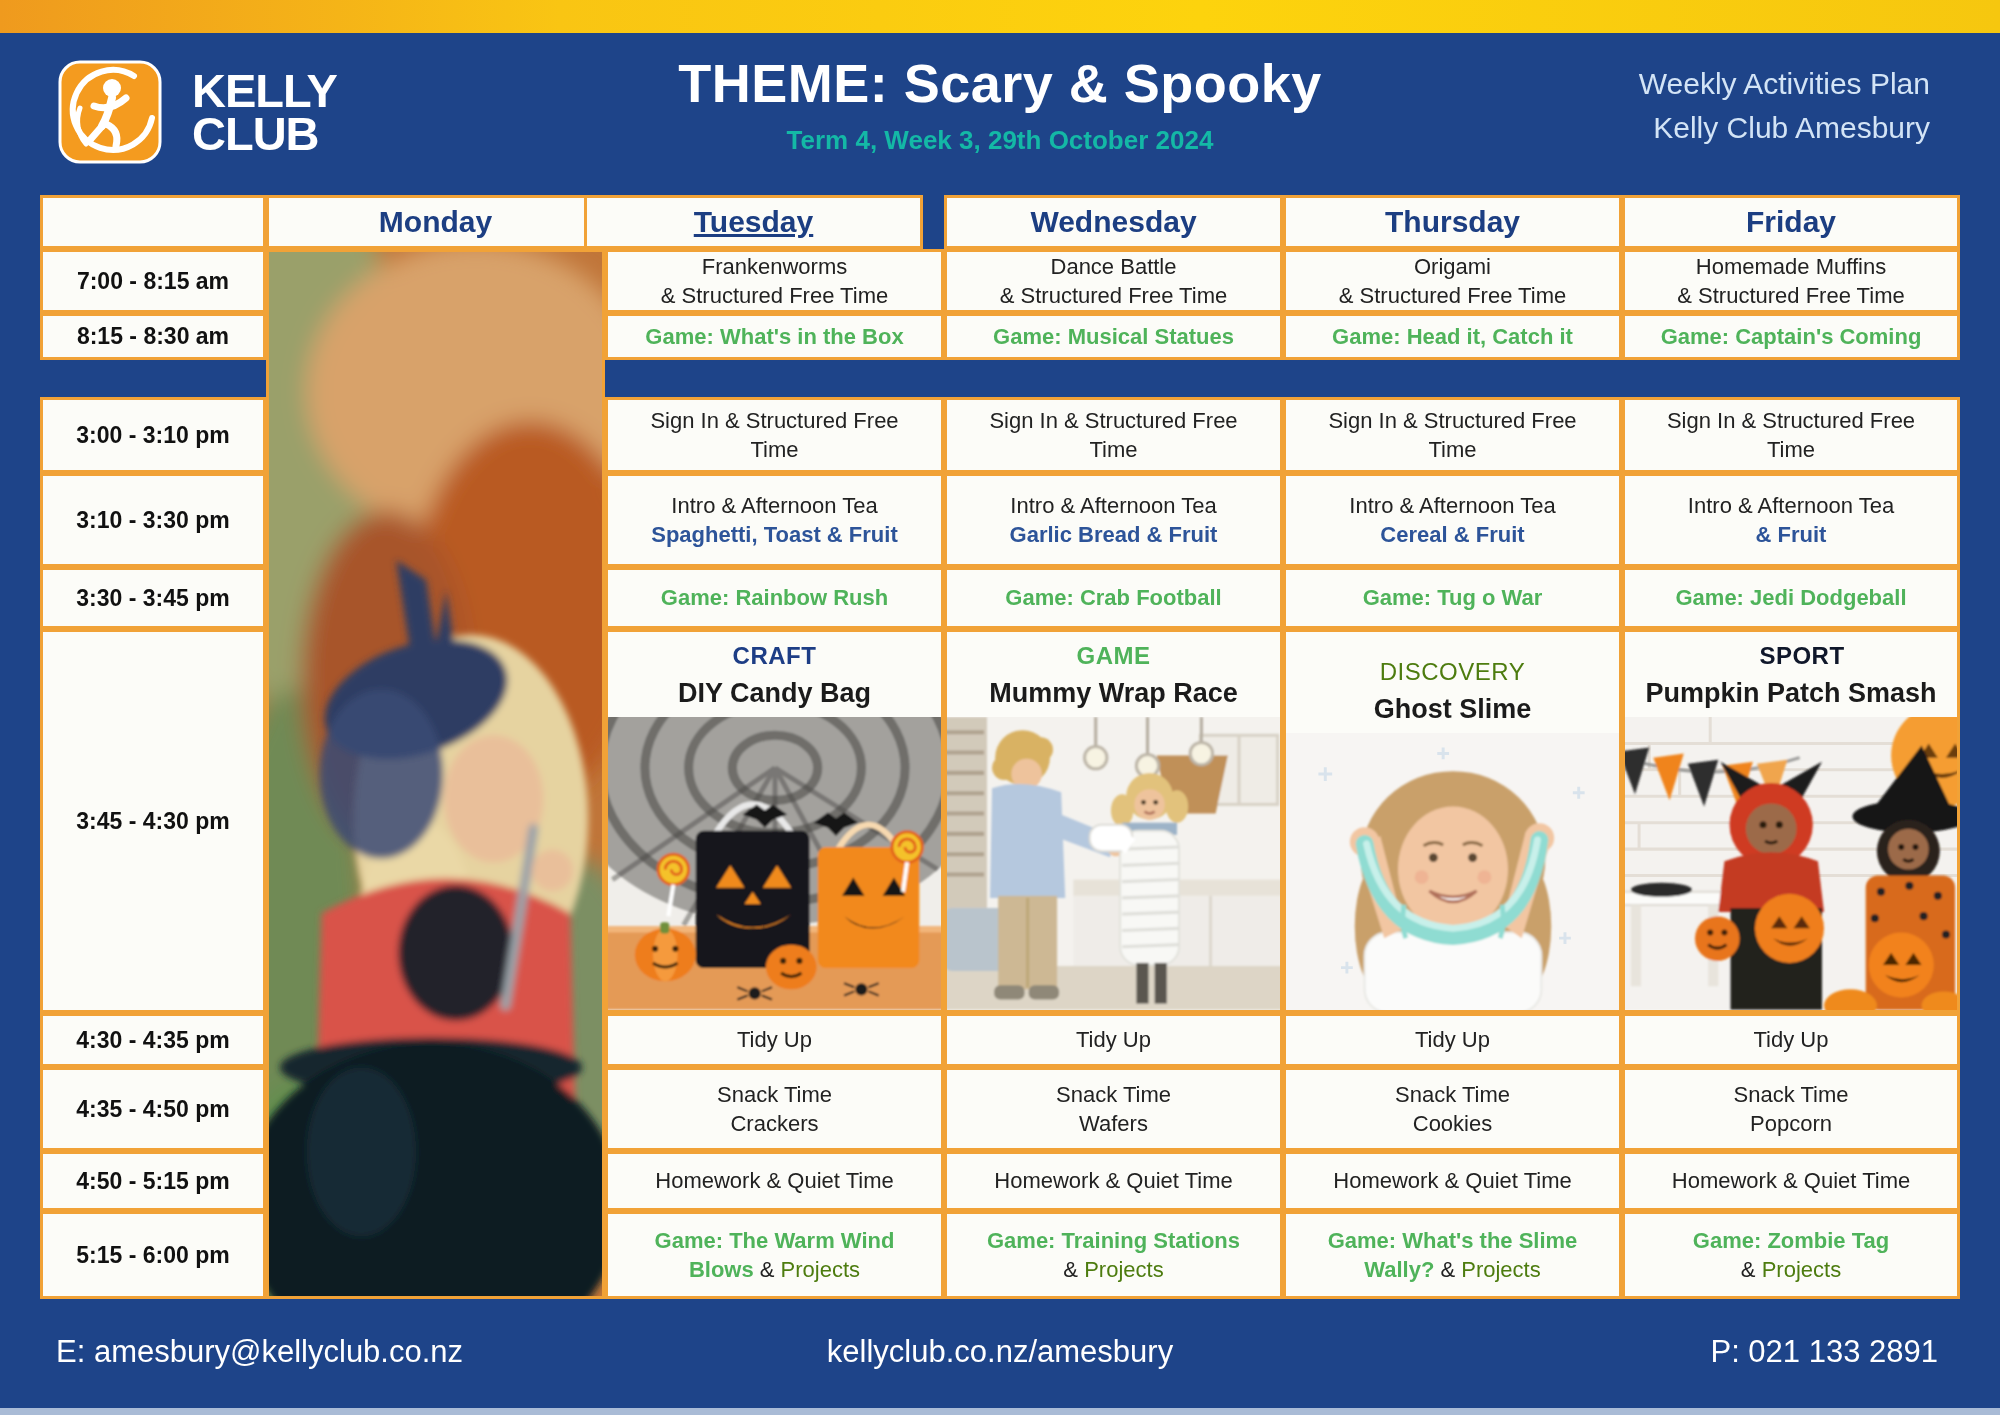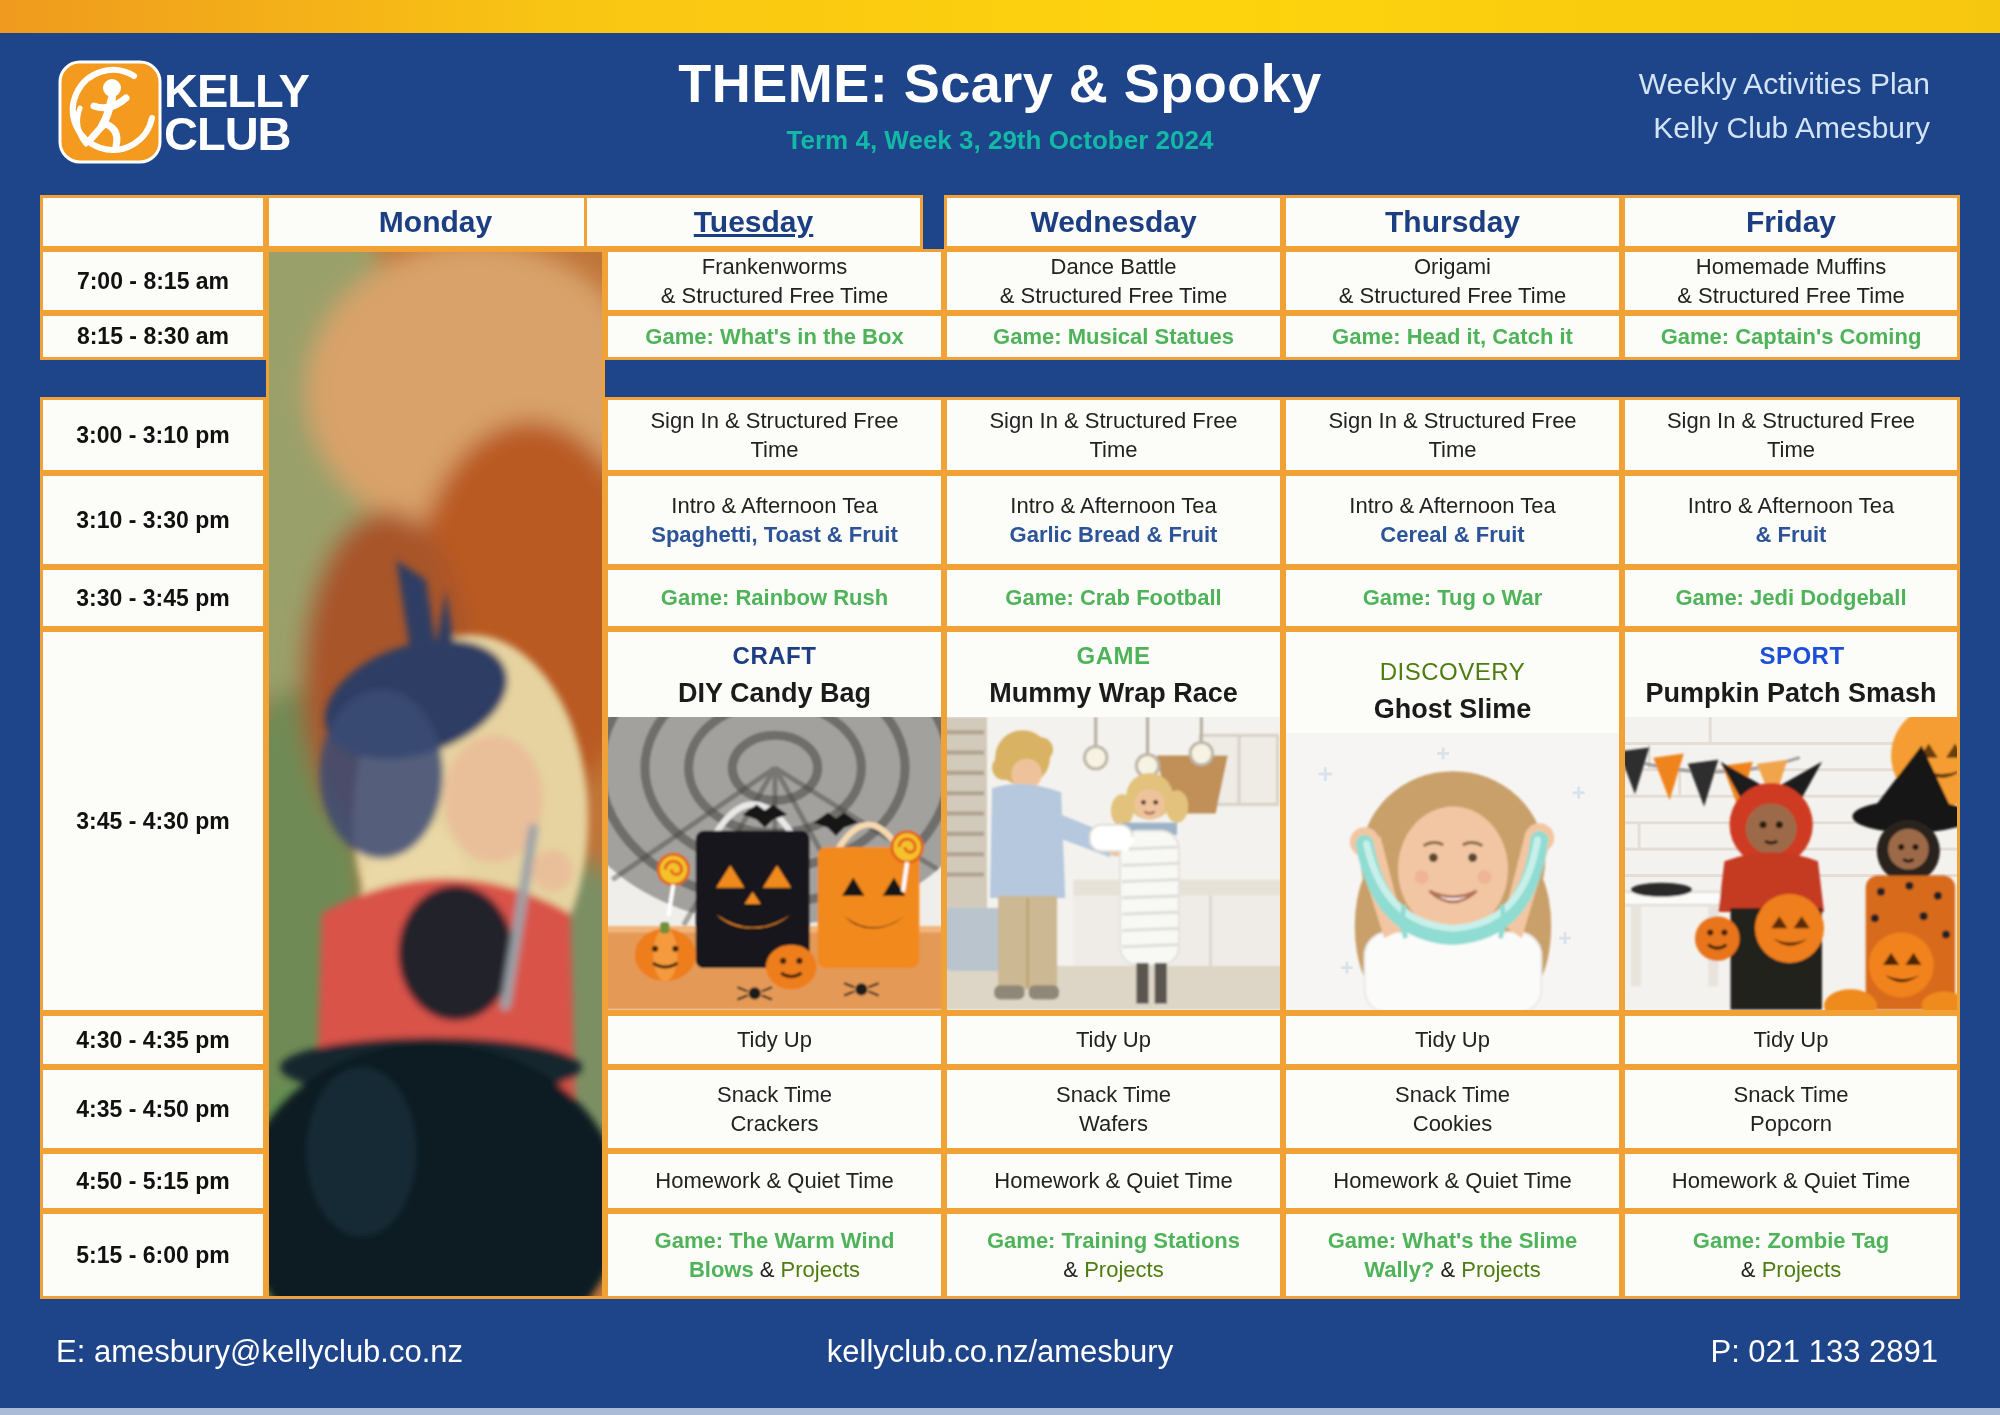--- a/index.html
+++ b/index.html
@@ -6,40 +6,40 @@
   body{
     width:2000px;height:1415px;position:relative;overflow:hidden;
     background:#1e4489;
     font-family:"Liberation Sans", sans-serif;
   }
   
   #top-bar{position:absolute;left:0;top:0;width:2000px;height:33px;
     background:linear-gradient(90deg,#ef9a1e 0%,#f9c513 28%,#fdd30d 60%,#f6c70f 100%);}
   
   #logo{position:absolute;left:58px;top:60px;display:flex;align-items:center;}
-  #logo-text{margin-left:2px;color:#fff;font-weight:800;font-size:47px;line-height:.92;letter-spacing:-1px;}
+  #logo-text{margin-left:30px;color:#fff;font-weight:800;font-size:47px;line-height:.92;letter-spacing:-1px;}
   #main-title{position:absolute;left:500px;top:52px;width:1000px;text-align:center;
     color:#fff;font-size:54px;font-weight:800;letter-spacing:.5px;}
   #sub-title{position:absolute;left:500px;top:125px;width:1000px;text-align:center;
     color:#14b8a6;font-size:26px;font-weight:700;}
   #plan-block{position:absolute;right:70px;top:62px;text-align:right;color:#d3e4f6;font-size:30px;line-height:1.45;}
   
   #board{position:absolute;left:40px;top:195px;width:1920px;height:1104px;}
   .cell{position:absolute;background:#fcfcf8;border:3px solid #f1a237;box-sizing:border-box;
     display:flex;flex-direction:column;justify-content:center;align-items:center;
     text-align:center;font-size:22px;color:#222;line-height:1.34;padding:2px 6px;}
   .day-header{font-size:30px;font-weight:800;color:#1c3e82;}
   .time-cell{font-size:23px;font-weight:700;color:#111;}
   .line{width:100%;}
   .seg-black{color:#222;}
   .seg-green{color:#4fb35a;font-weight:700;}
   .seg-red{color:#4d7c0f;font-weight:400;margin-top:16px;}
   .seg-blue{color:#2d5499;font-weight:600;}
   .seg-navy{color:#1d3d85;font-weight:800;}
-  .seg-purple{color:#1d4ed8;font-weight:800;padding-left:22px;}
+  .seg-purple{color:#0f172a;font-weight:800;padding-left:22px;}
   .activity-cell{padding:0;justify-content:flex-start;}
   .act-head{padding:8px 4px 6px;width:100%;}
   .act-cat{font-size:24px;letter-spacing:.5px;}
   .act-name{font-size:27px;font-weight:800;color:#1b1b1b;margin-top:3px;}
   .cell-photo{flex:1;width:100%;overflow:hidden;display:flex;}
   .cell-photo svg{width:100%;height:100%;display:block;}
   #monday-photo-cell{padding:0;}
   #monday-photo-cell svg{width:100%;height:100%;display:block;}
   
   #footer{position:absolute;left:0;top:1322px;width:2000px;height:60px;color:#fff;font-size:31px;}

